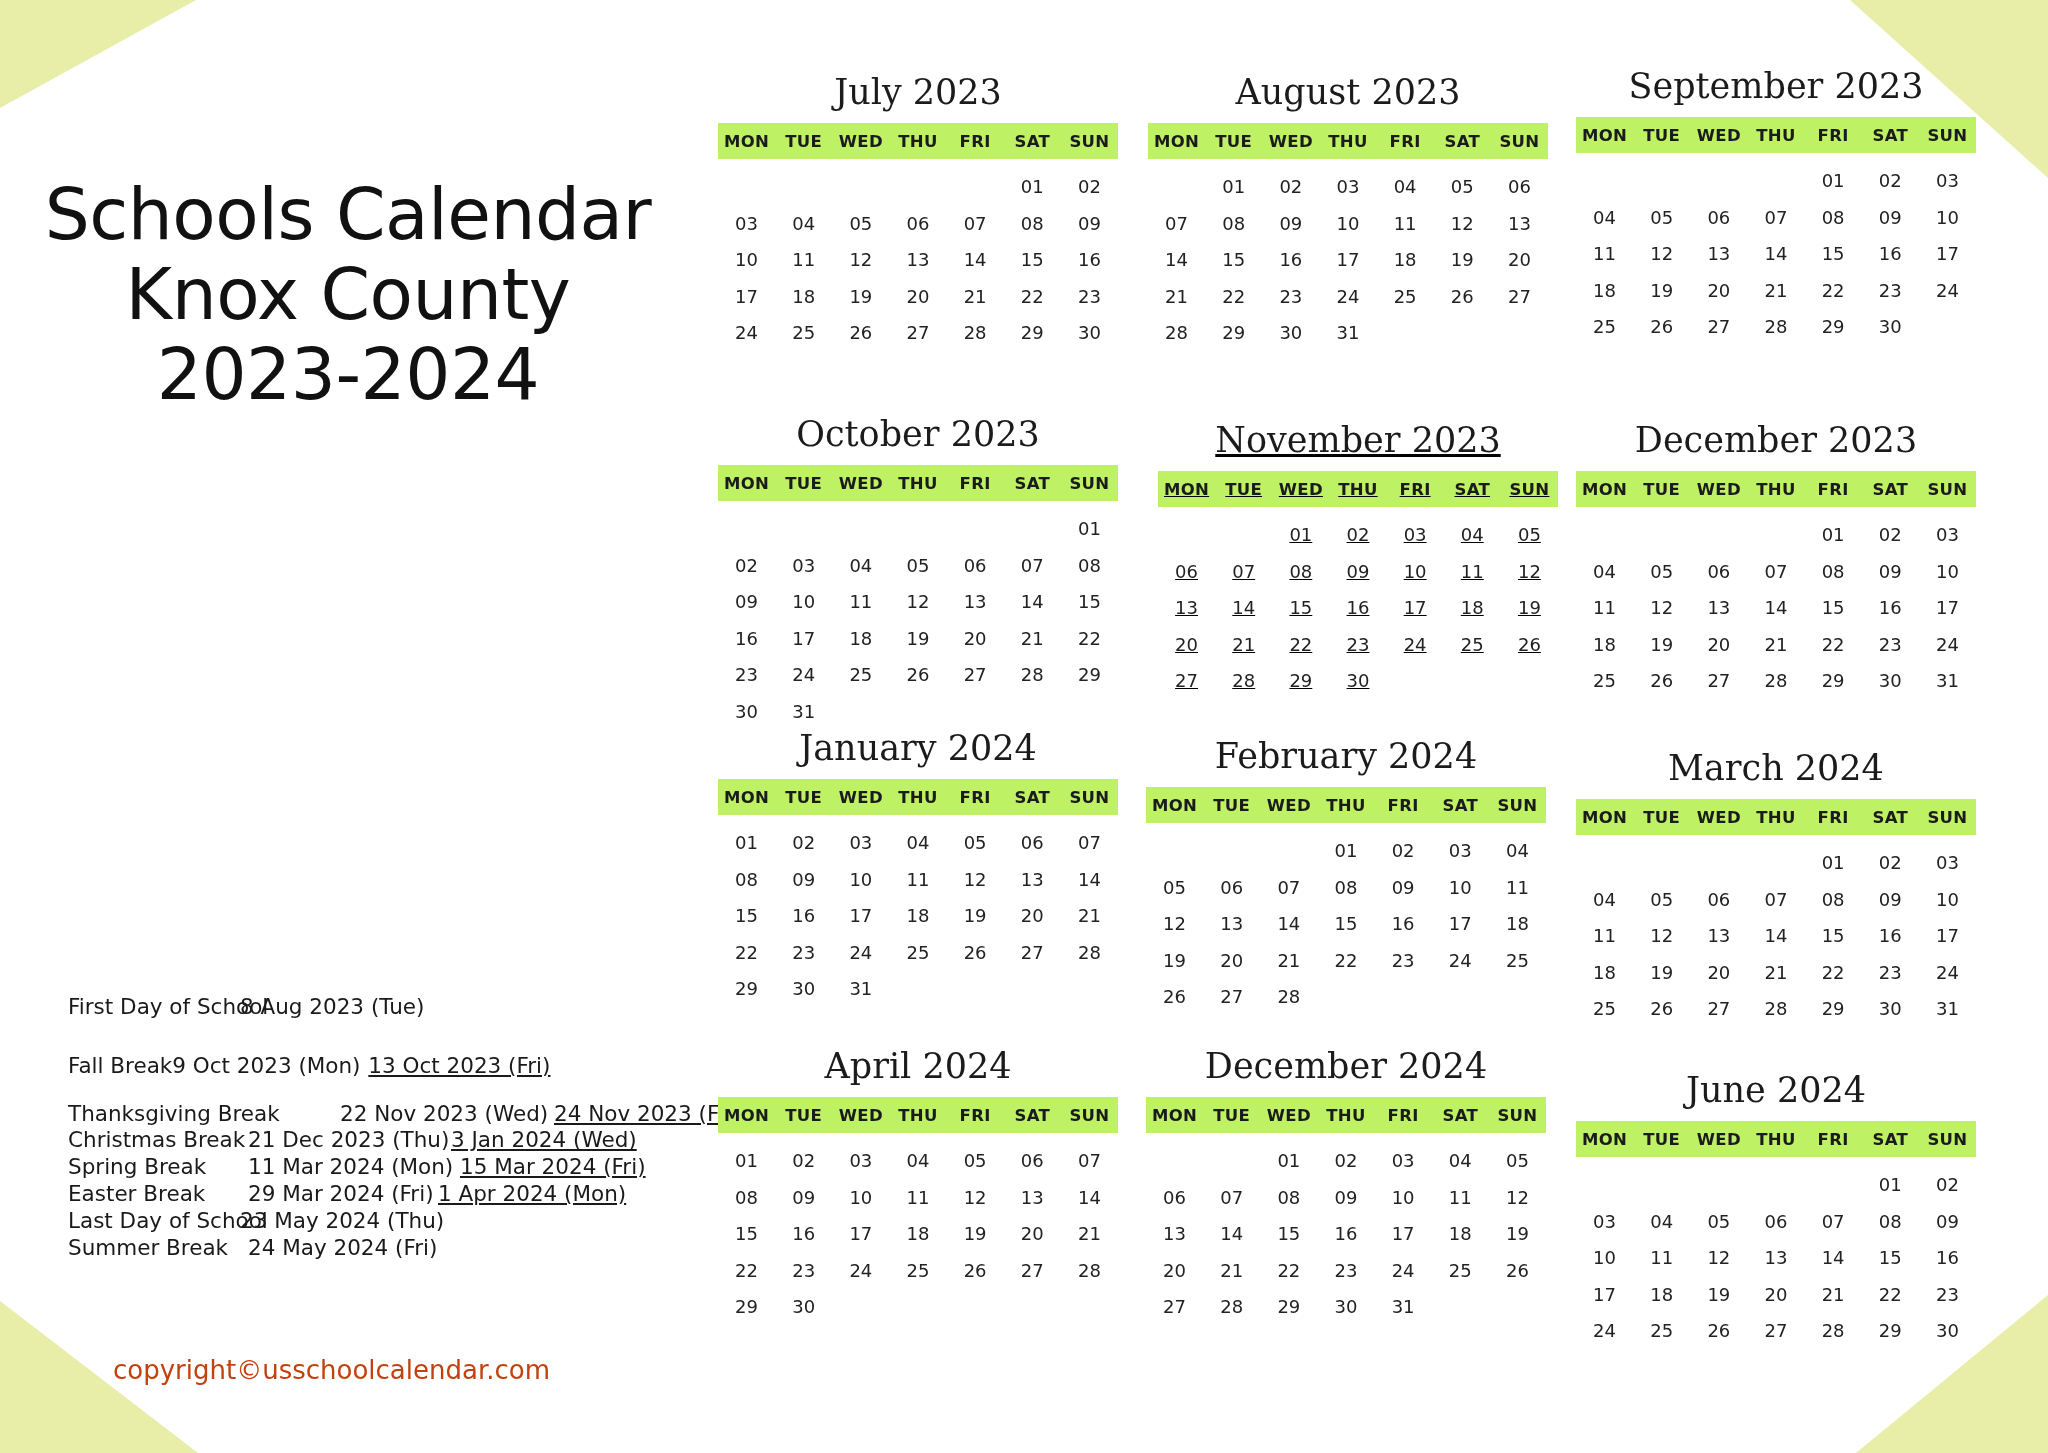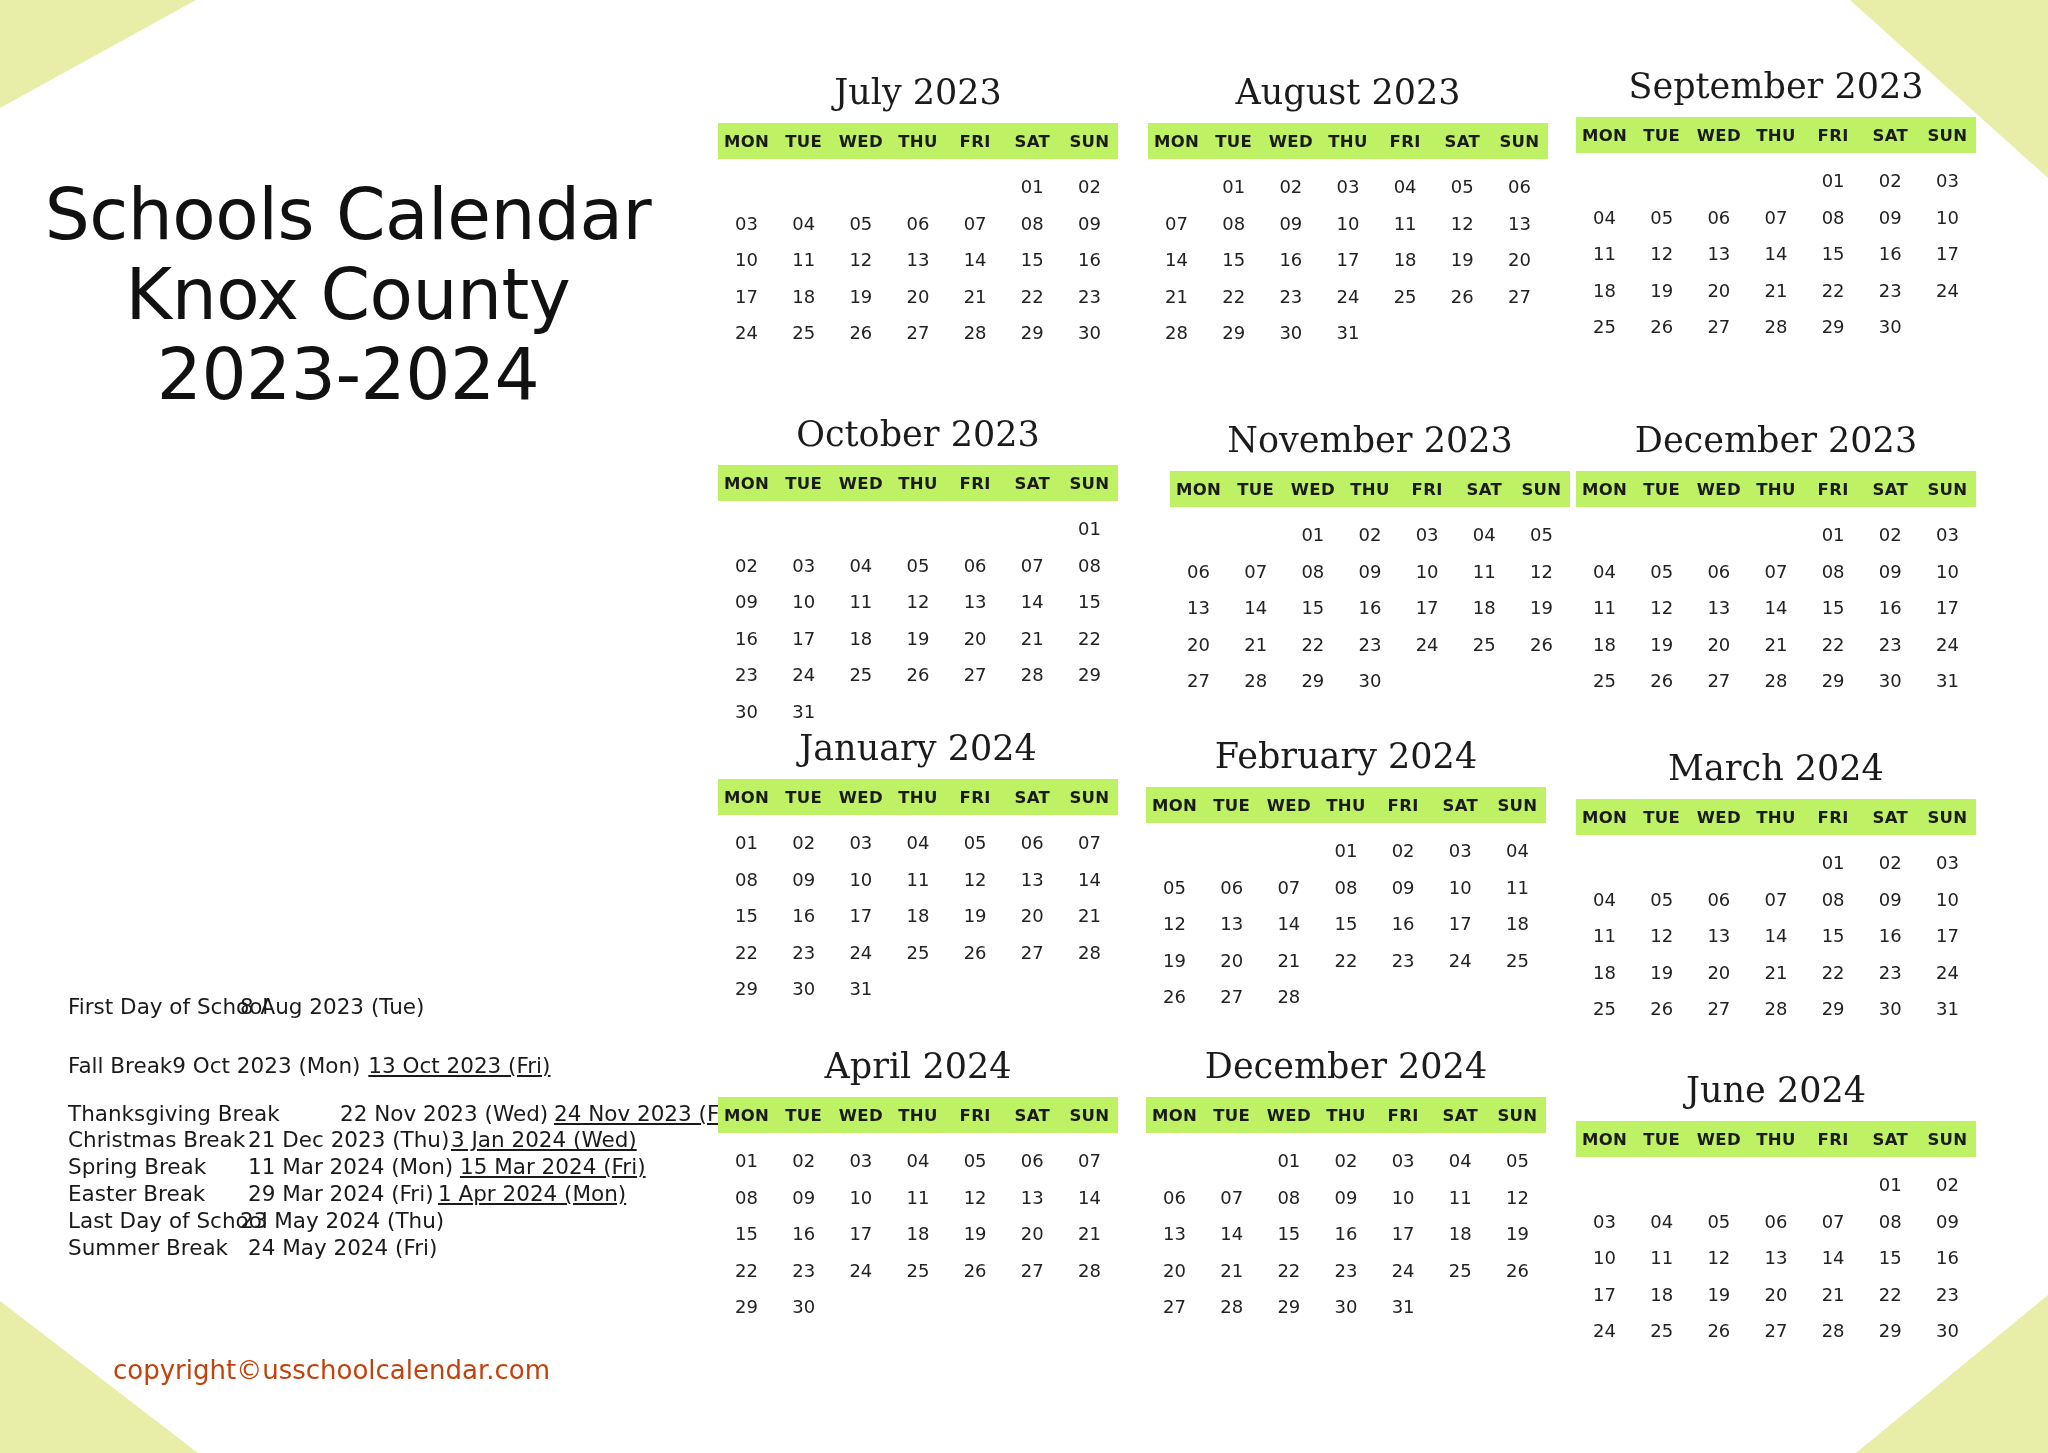--- a/index.html
+++ b/index.html
@@ -367,21 +367,21 @@
           <div class="day">24</div>
           <div class="day">25</div>
           <div class="day">26</div>
           <div class="day">27</div>
           <div class="day">28</div>
           <div class="day">29</div>
           <div class="day">30</div>
           <div class="day">31</div>
         </div>
       </div>
-      <div class="month" style="left: 452px; top: 348px;">
+      <div class="month" style="left: 440px; top: 348px; text-decoration: underline;">
         <div class="month-title">November 2023</div>
         <div class="dow-row">
           <div class="dow">MON</div>
           <div class="dow">TUE</div>
           <div class="dow">WED</div>
           <div class="dow">THU</div>
           <div class="dow">FRI</div>
           <div class="dow">SAT</div>
           <div class="dow">SUN</div>
         </div>

